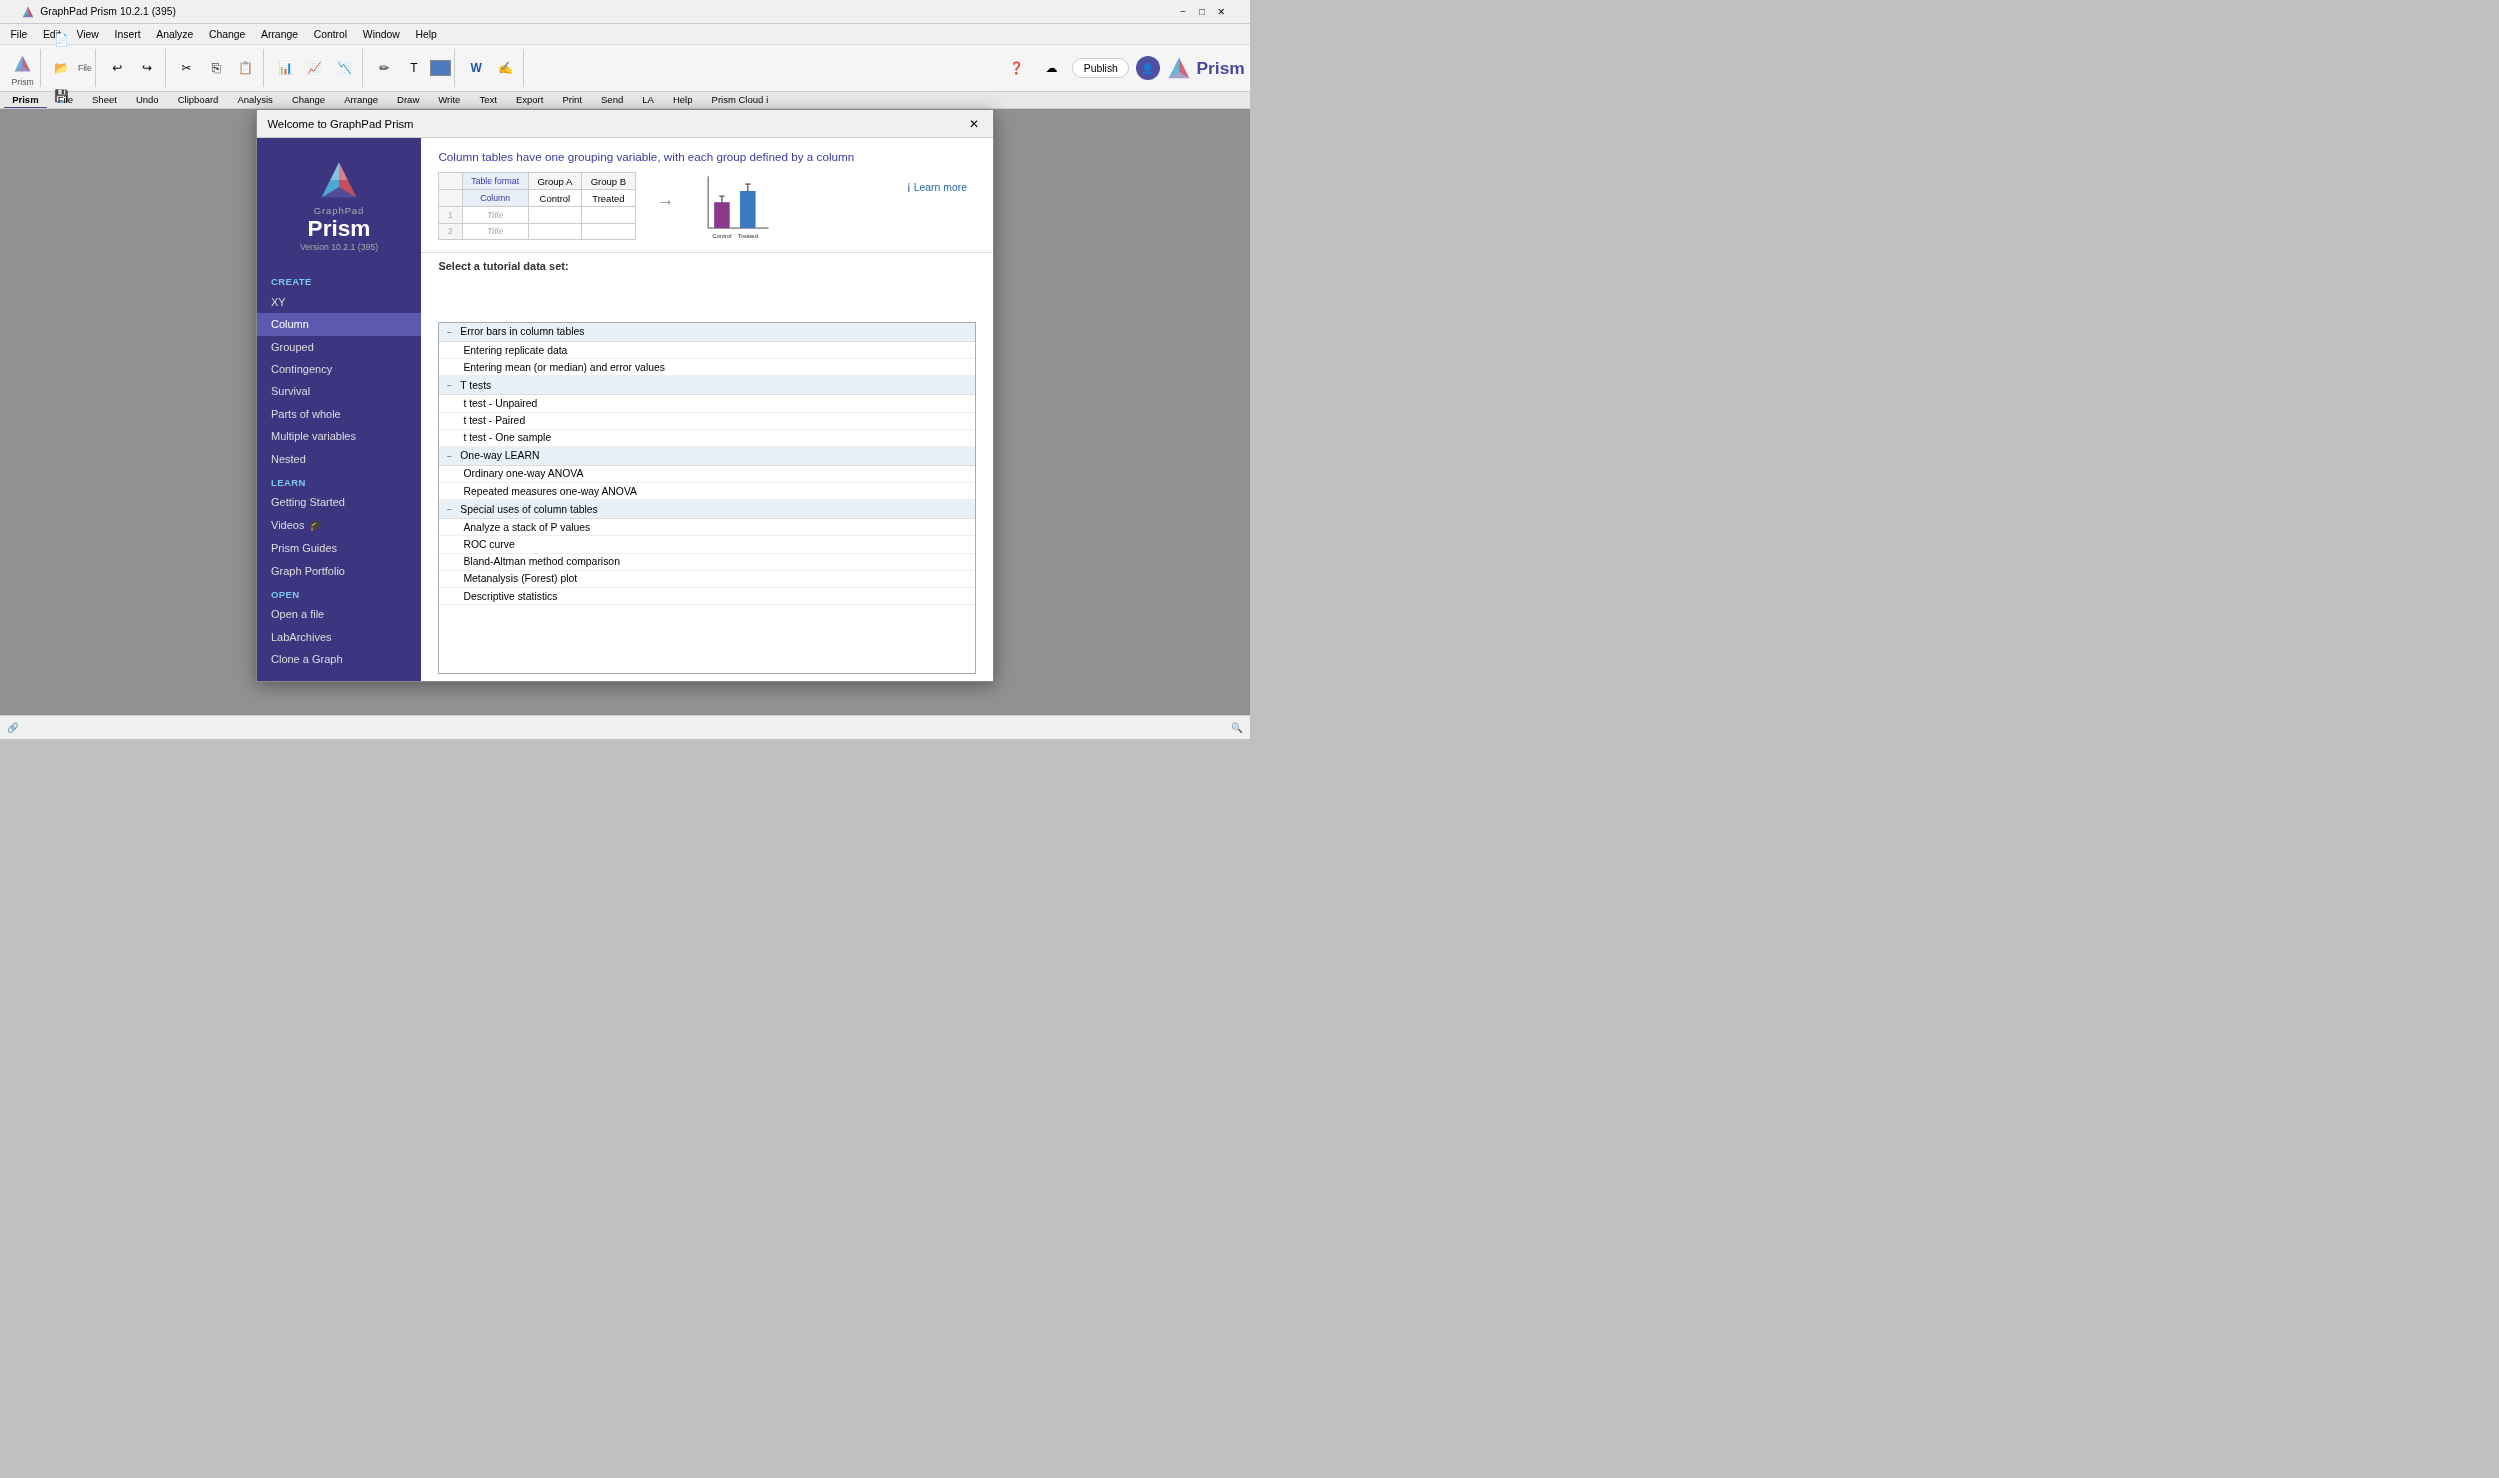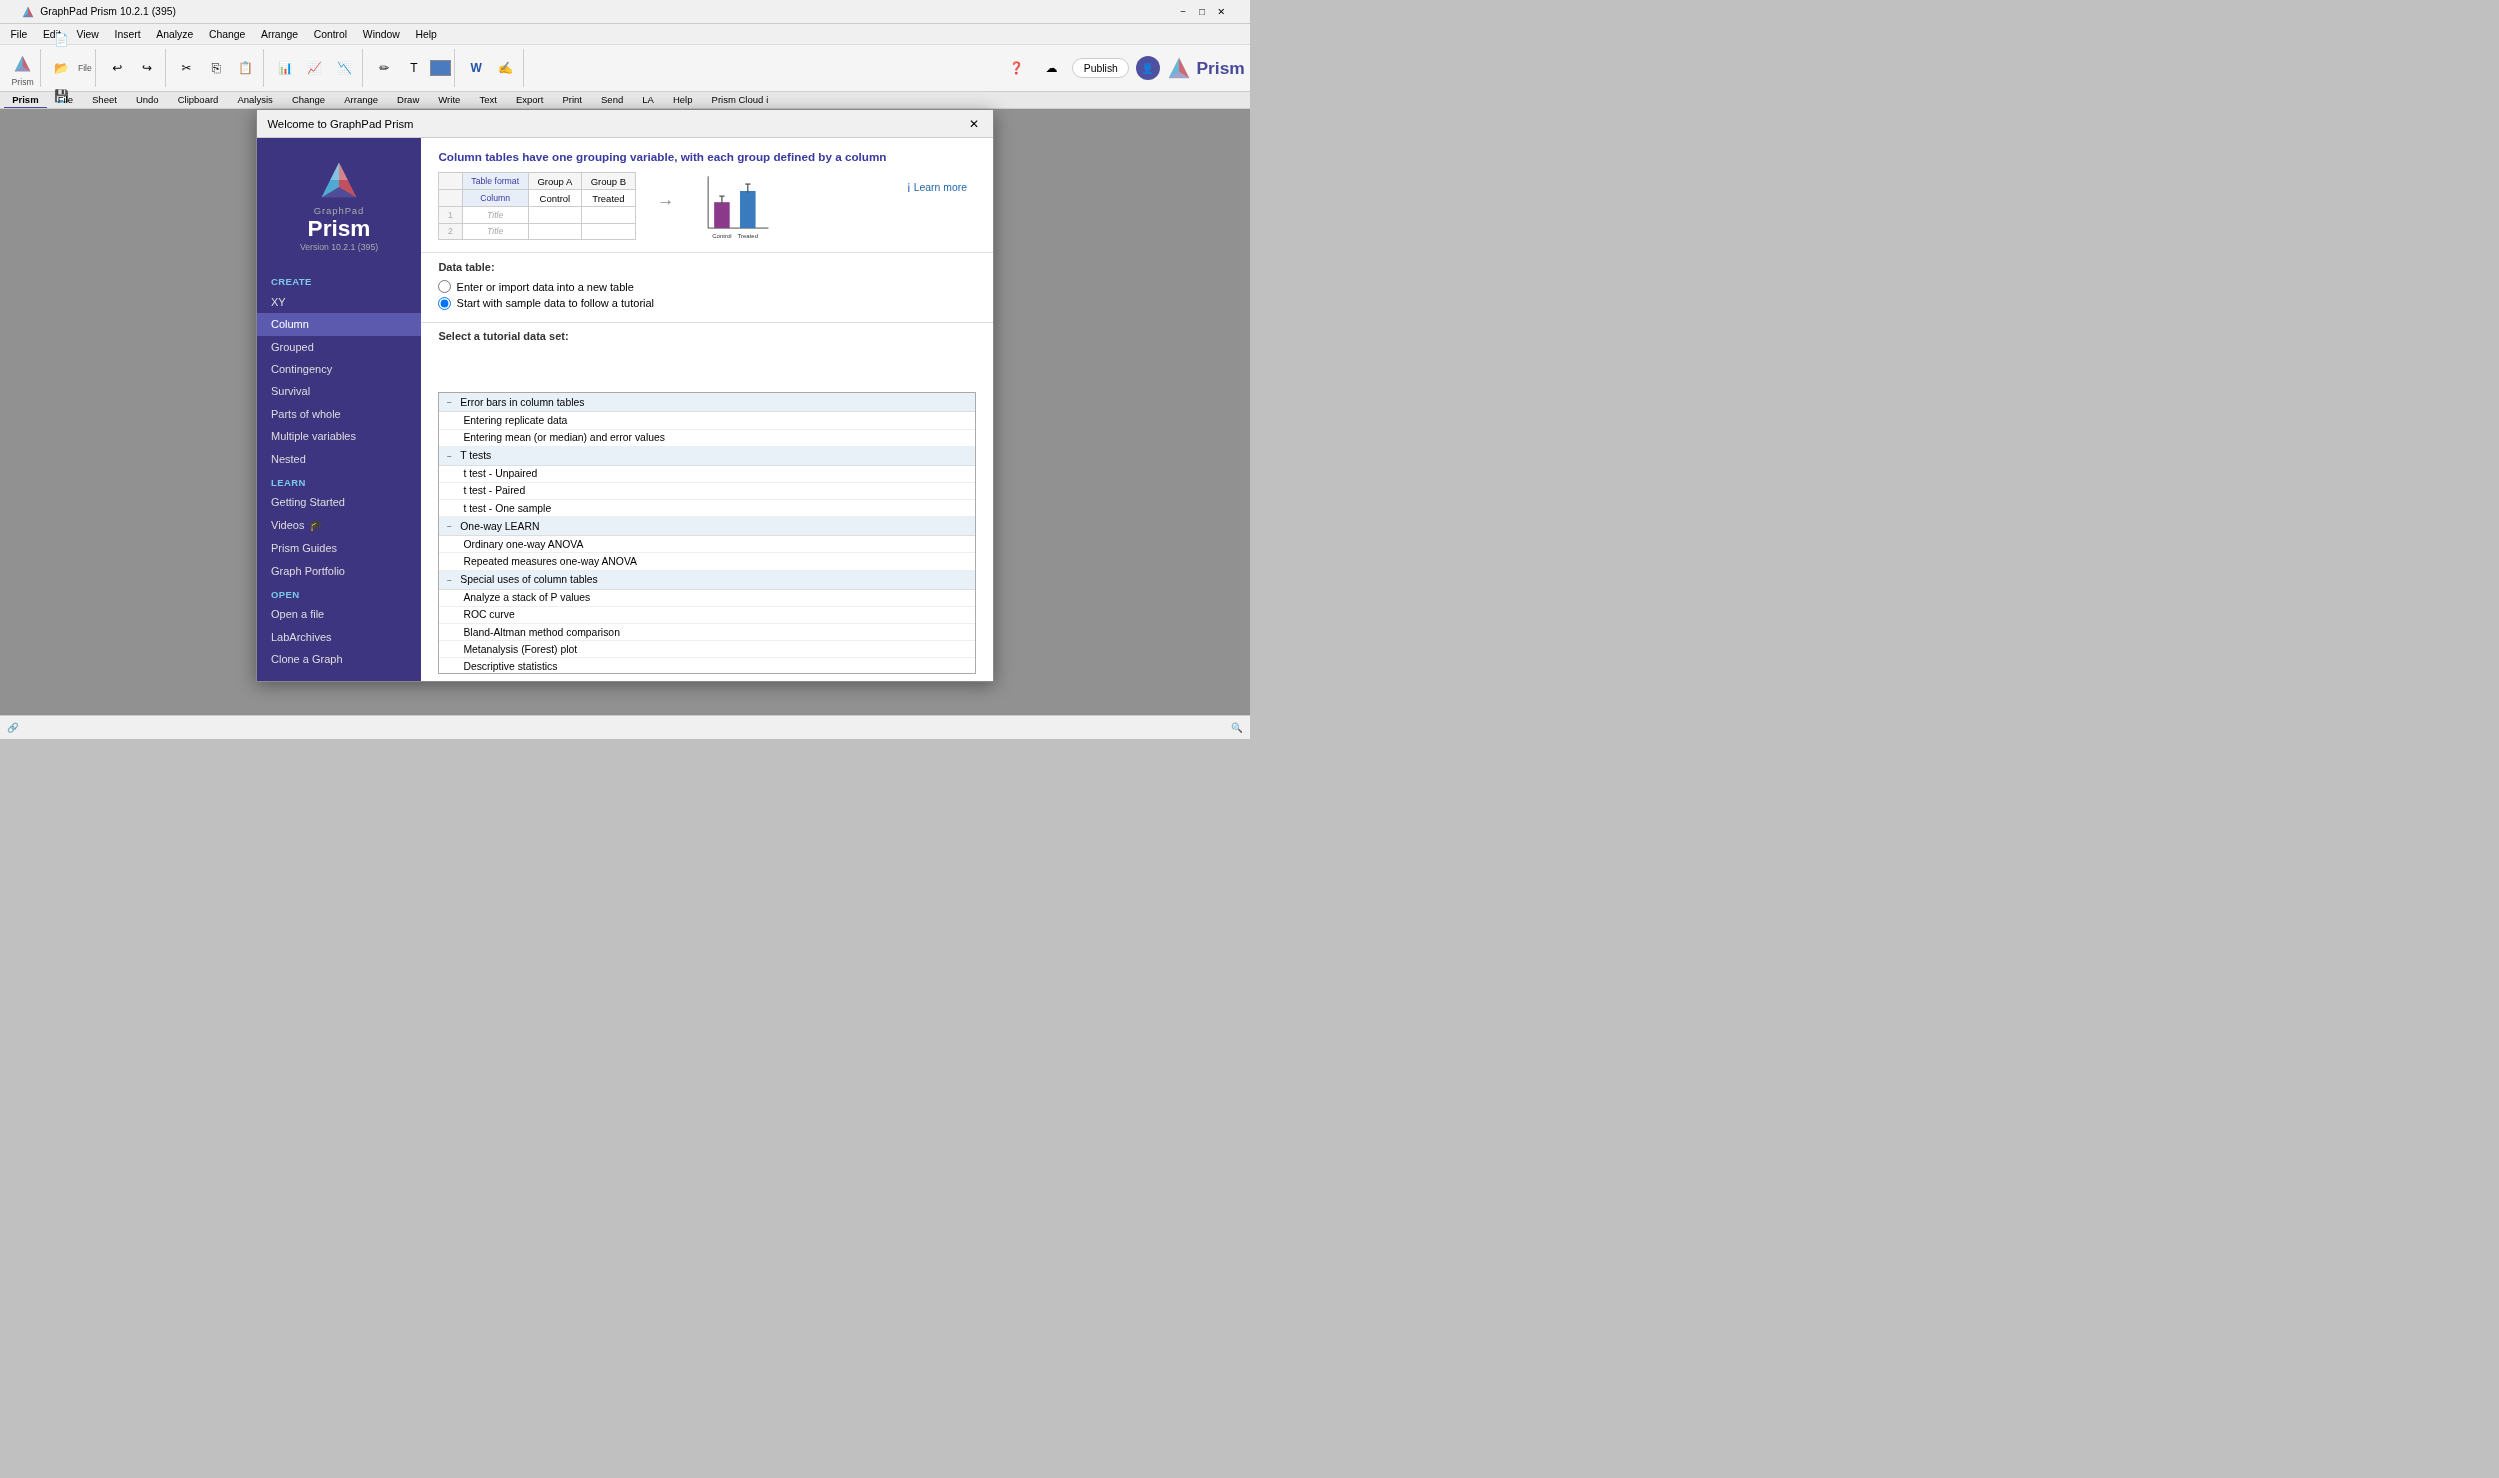--- a/index.html
+++ b/index.html
@@ -284,21 +284,21 @@
     }
 
     
     .column-desc {
       padding: 12px 17.4px 8.7px;
       border-bottom: 0.9px solid #ddd;
     }
     .column-desc-title {
       color: #3a3aa0;
       font-size: 11.7px;
-      font-weight: bold;
+      font-weight: normal;
       margin-bottom: 8.7px;
     }
 
     
     .preview-area {
       display: flex;
       gap: 17.4px;
       align-items: flex-start;
     }
     .table-preview {
@@ -689,31 +689,20 @@
 
               <div style="flex:1; display:flex; align-items:flex-end; justify-content:flex-end; padding-right:8.7px; padding-bottom:3.5px;">
                 <div class="learn-more">
                   <span class="info-icon">ℹ</span>
                   <span>Learn more</span>
                 </div>
               </div>
             </div>
           </div>
 
-          <div class="data-table-section">
-            <div class="section-label">Data table:</div>
-            <div class="radio-option">
-              <input type="radio" name="data-option" id="radio-new" style="">
-              <label for="radio-new">Enter or import data into a new table</label>
-            </div>
-            <div class="radio-option">
-              <input type="radio" name="data-option" id="radio-tutorial" checked="" style="">
-              <label for="radio-tutorial">Start with sample data to follow a tutorial</label>
-            </div>
-          </div>
 
           <div class="tutorial-section">
             <div class="tutorial-label">Select a tutorial data set:</div>
             <div class="tutorial-tree">
 
               <div class="tree-group-header">
                 <span class="tree-collapse-icon">−</span>
                 <span>Error bars in column tables</span>
               </div>
               <div class="tree-item">Entering replicate data</div>

